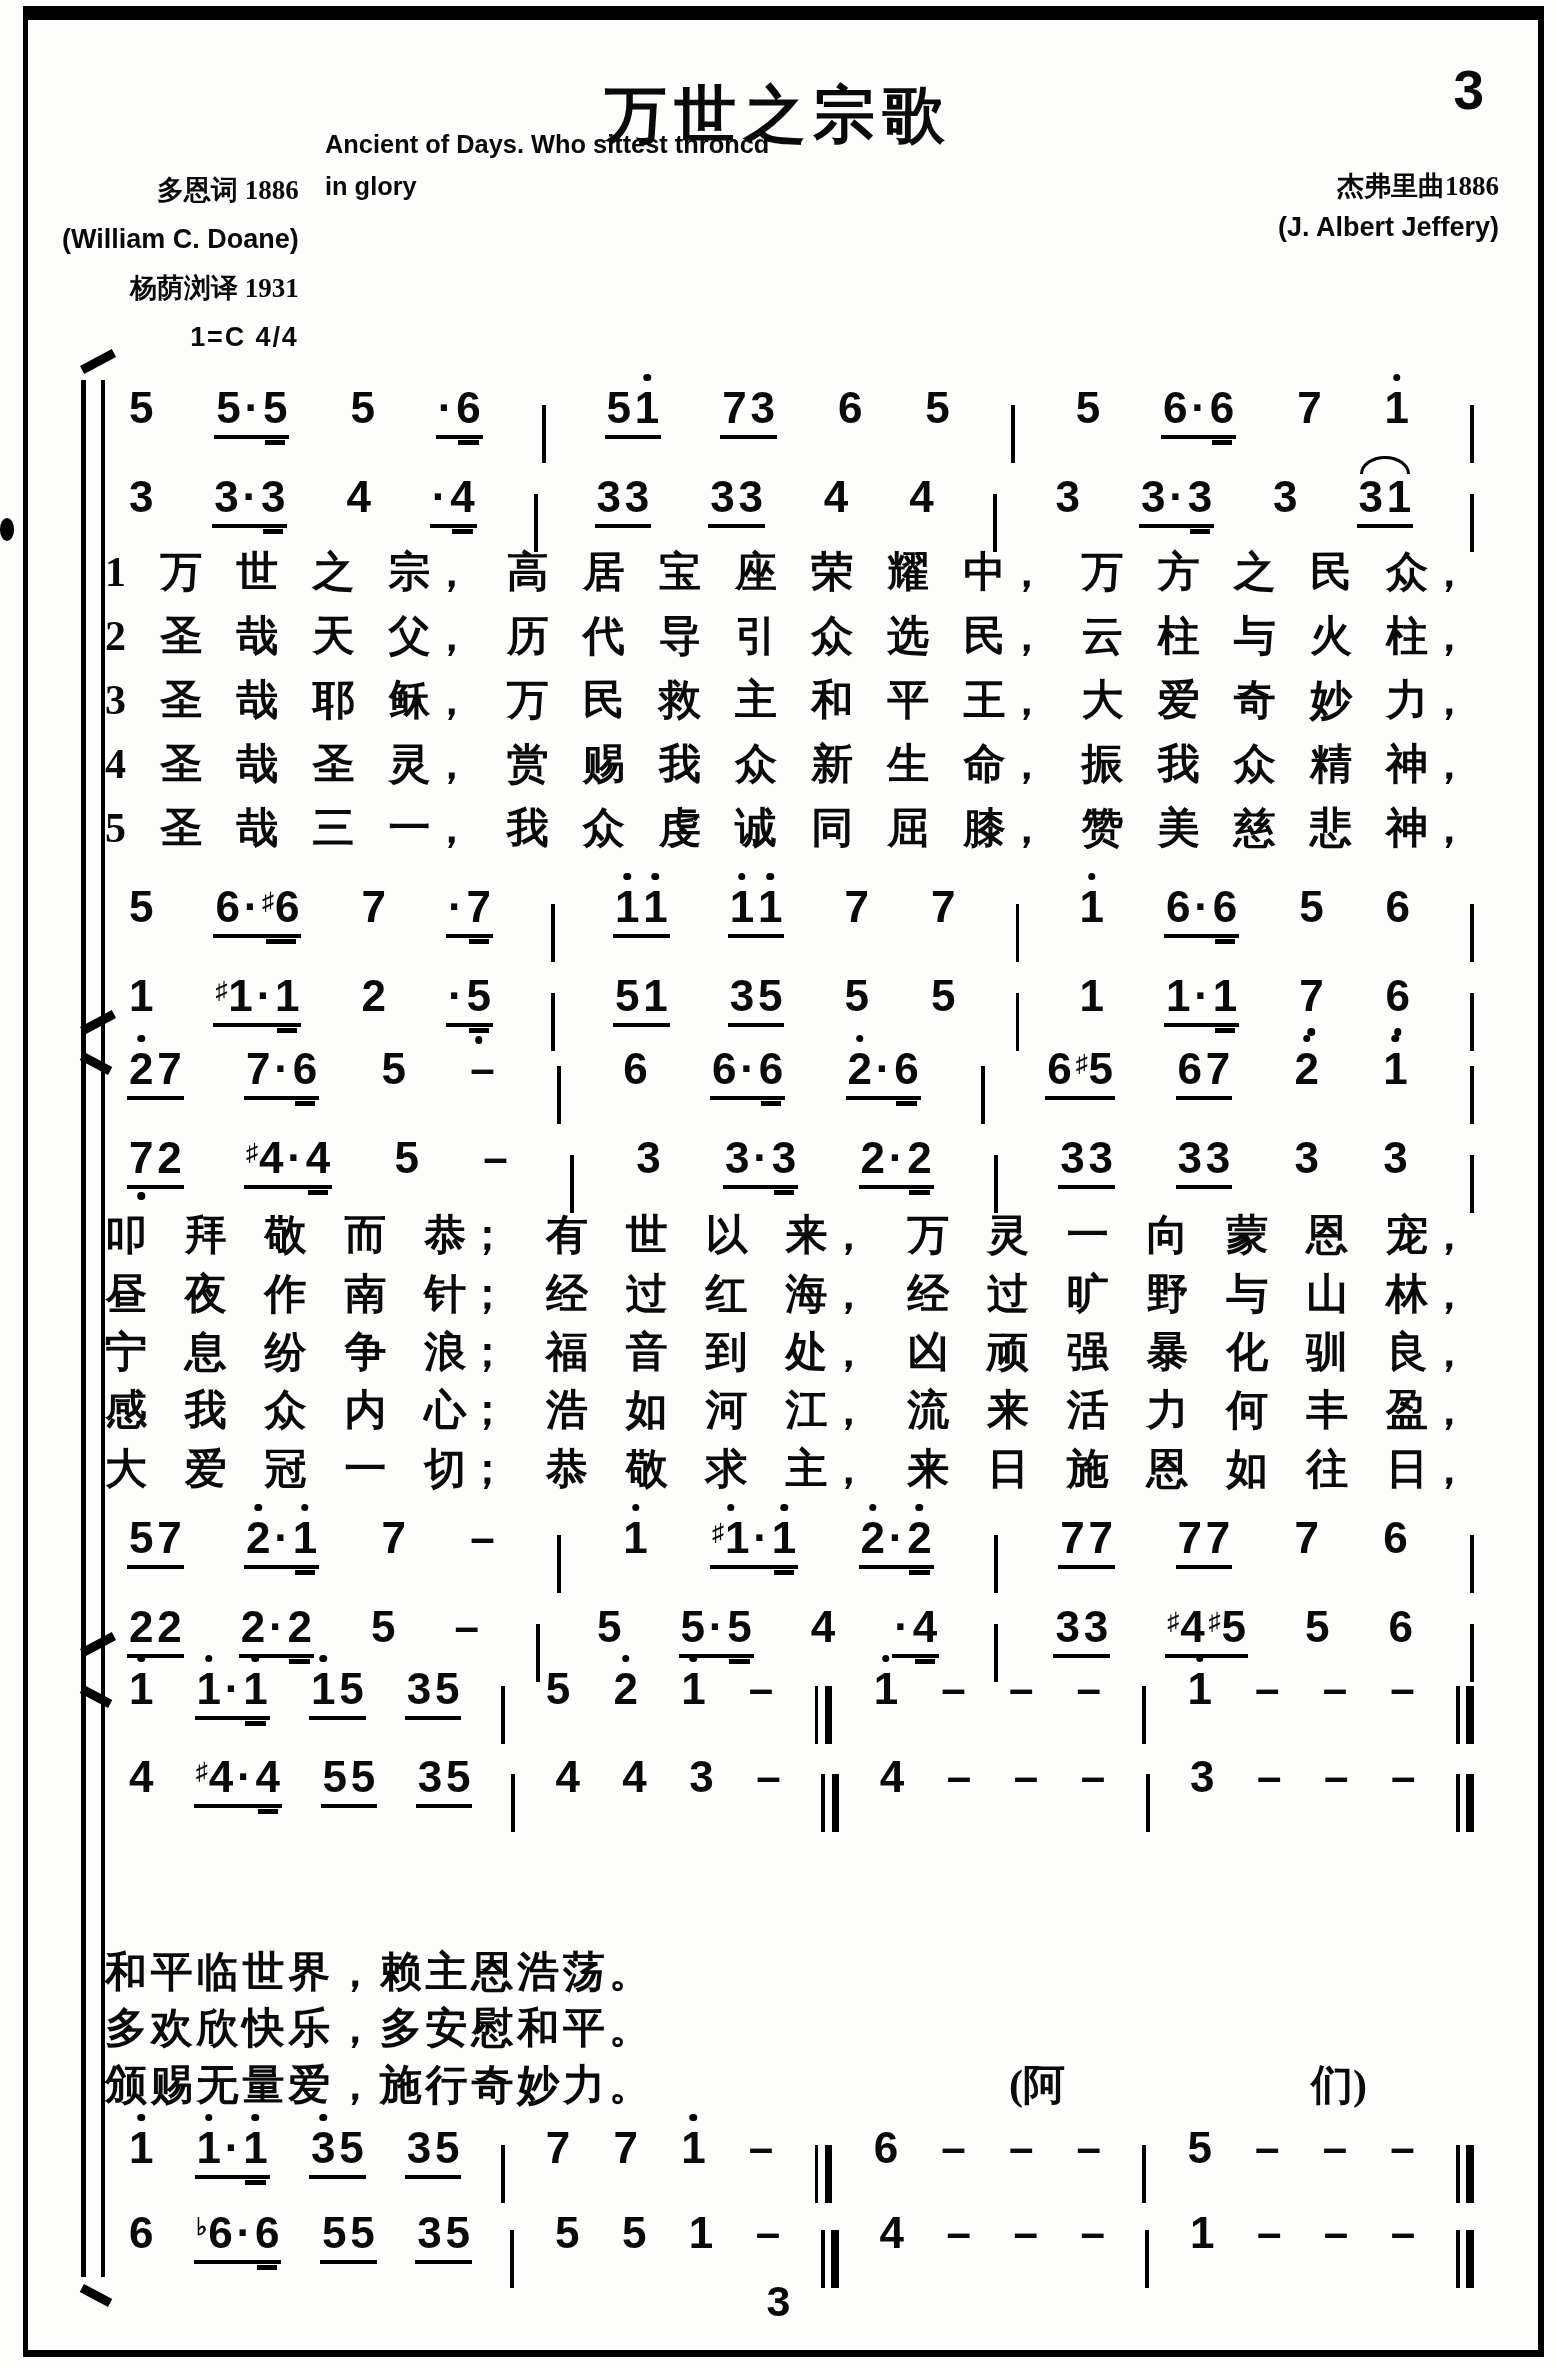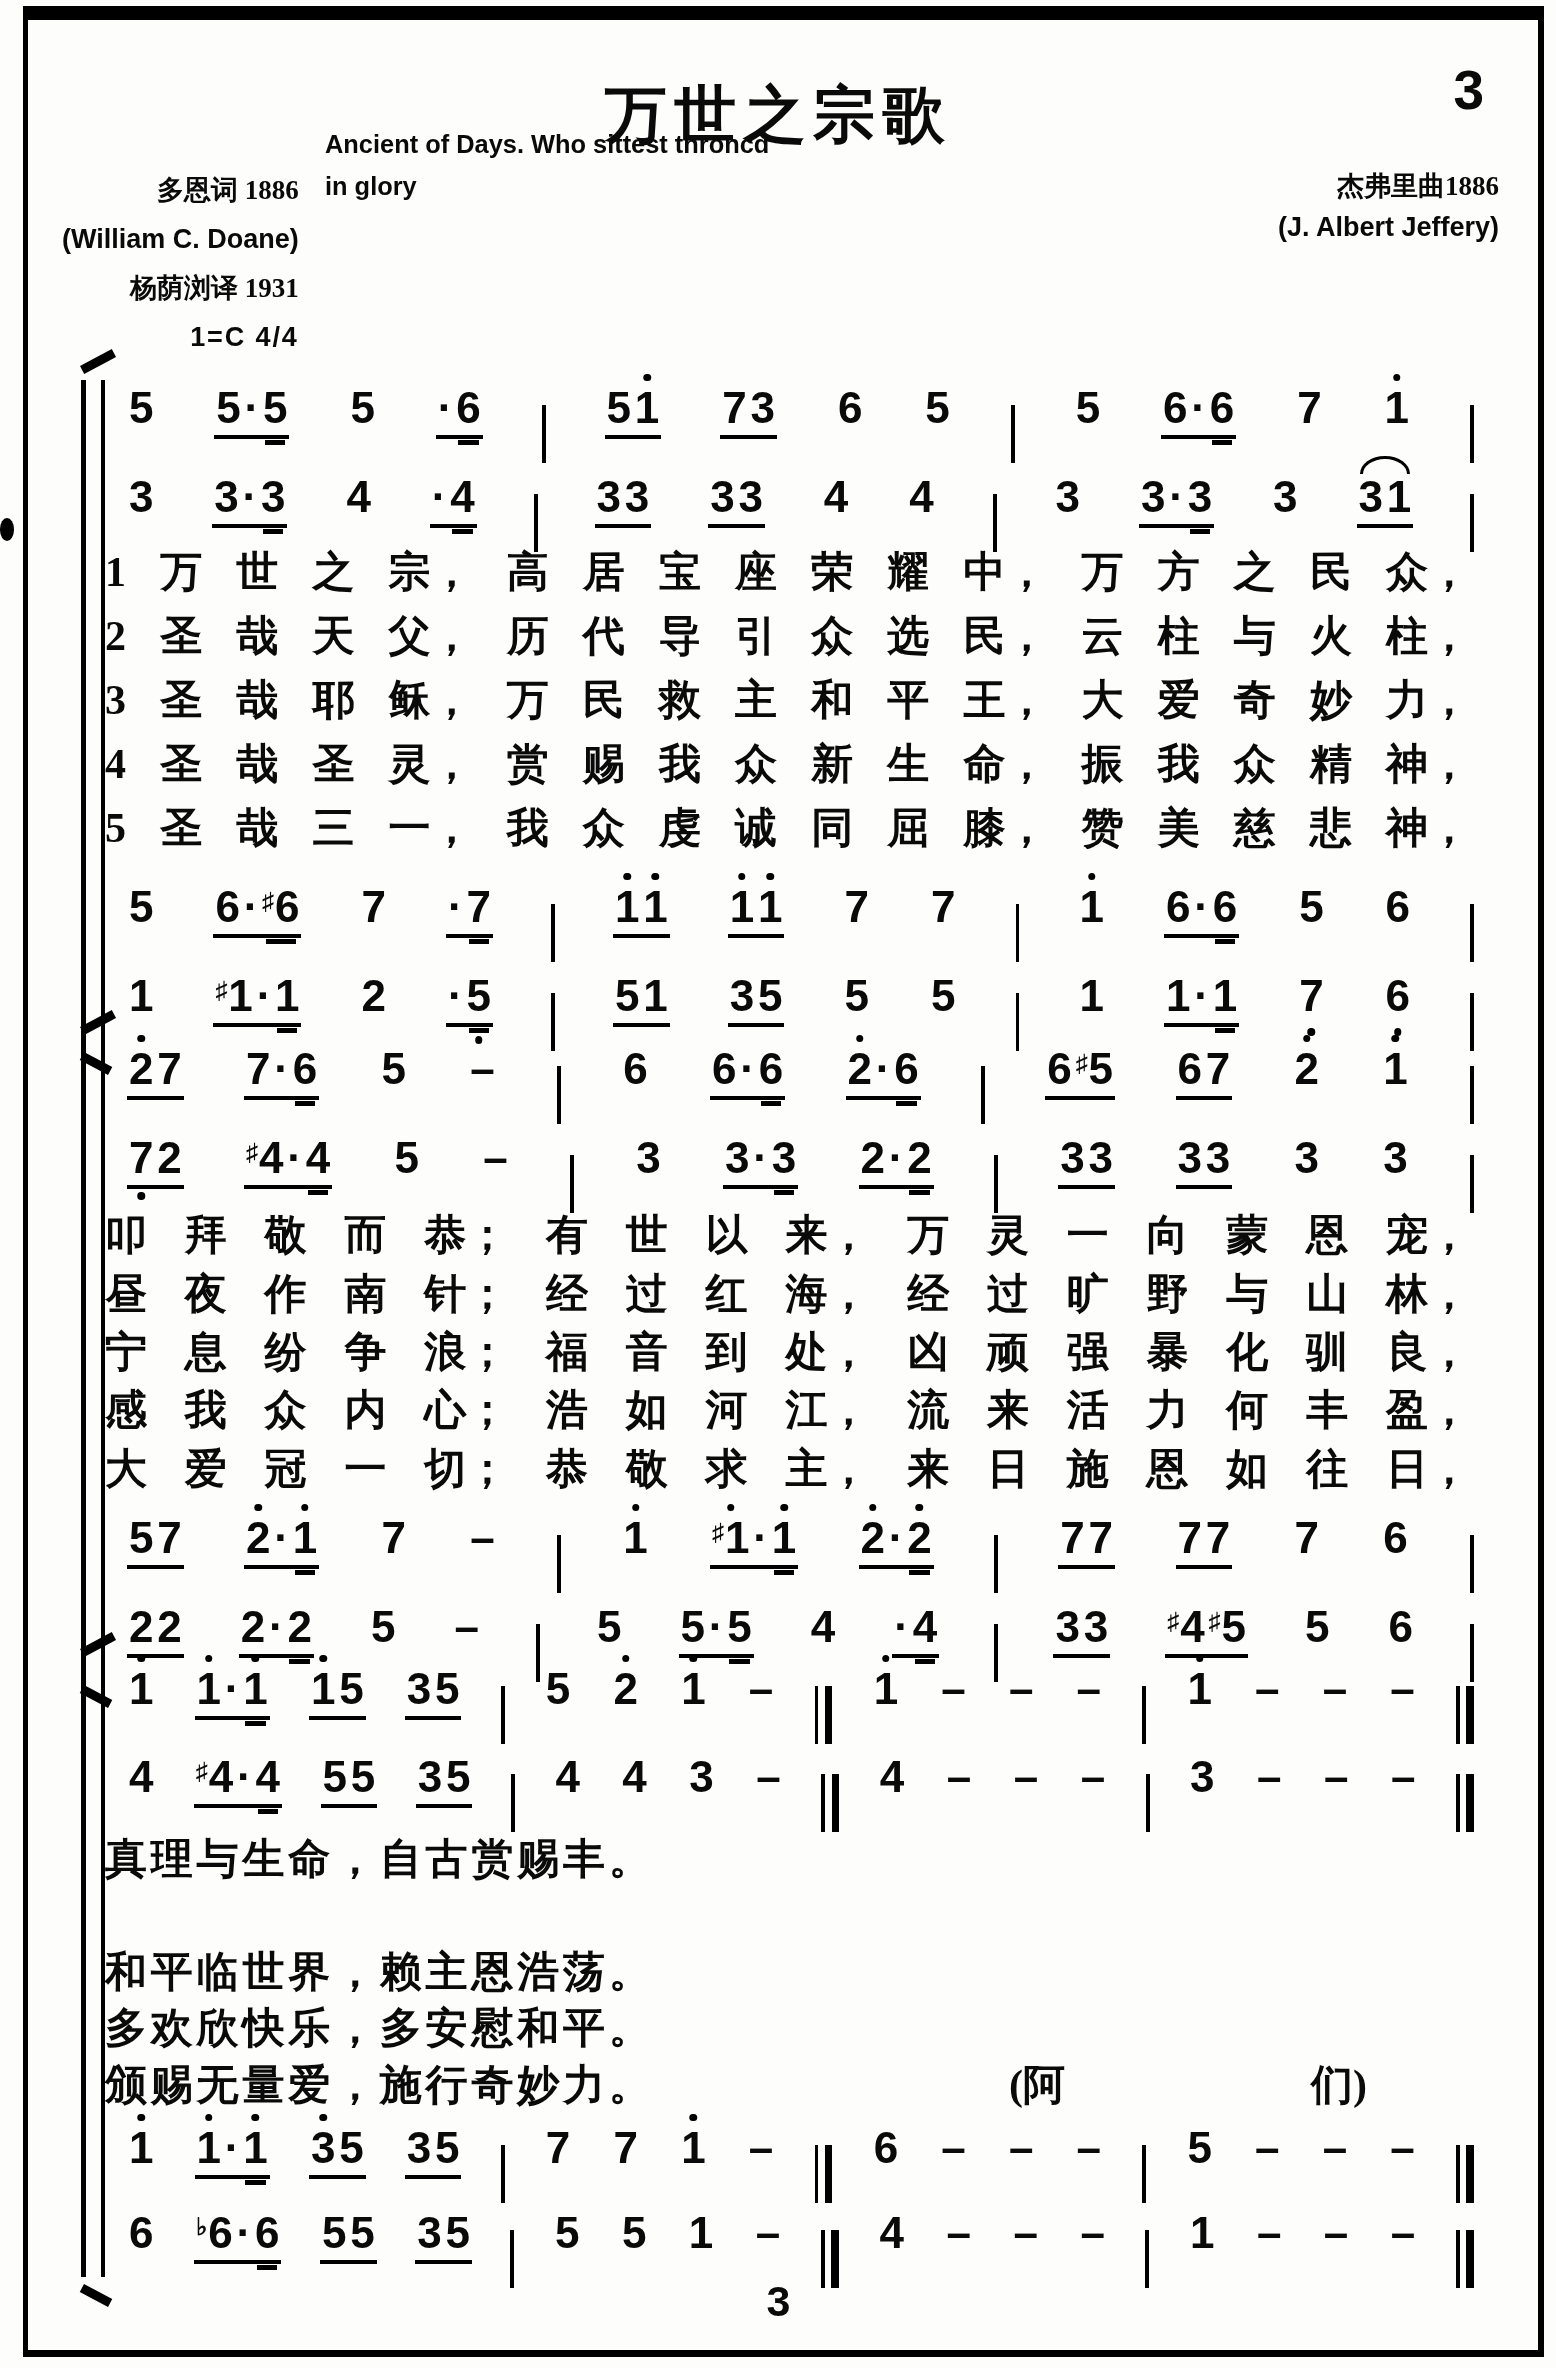--- a/index.html
+++ b/index.html
@@ -787,21 +787,20 @@
         <span class="nt"><span>–</span></span>
       </span>
       <span class="grp">
         <span class="nt"><span>–</span></span>
       </span>
       <span class="dbar">
         <span class="bar"></span>
         <span class="bar"></span>
       </span>
     </div>
-  <div class="verse narrow v3-0">真理与生命，自古赏赐丰。</div>
   <div class="verse narrow v3-3">多欢欣快乐，多安慰和平。</div>
   <div class="verse narrow v3-2">和平临世界，赖主恩浩荡。</div>
   <div class="verse narrow v3-4">颁赐无量爱，施行奇妙力。</div>
   <div class="amen open">(阿</div>
   <div class="amen close">们)</div>
   <div class="mline s3c">
       <span class="grp">
         <span class="nt da"><span>1</span></span>
       </span>
       <span class="grp">

